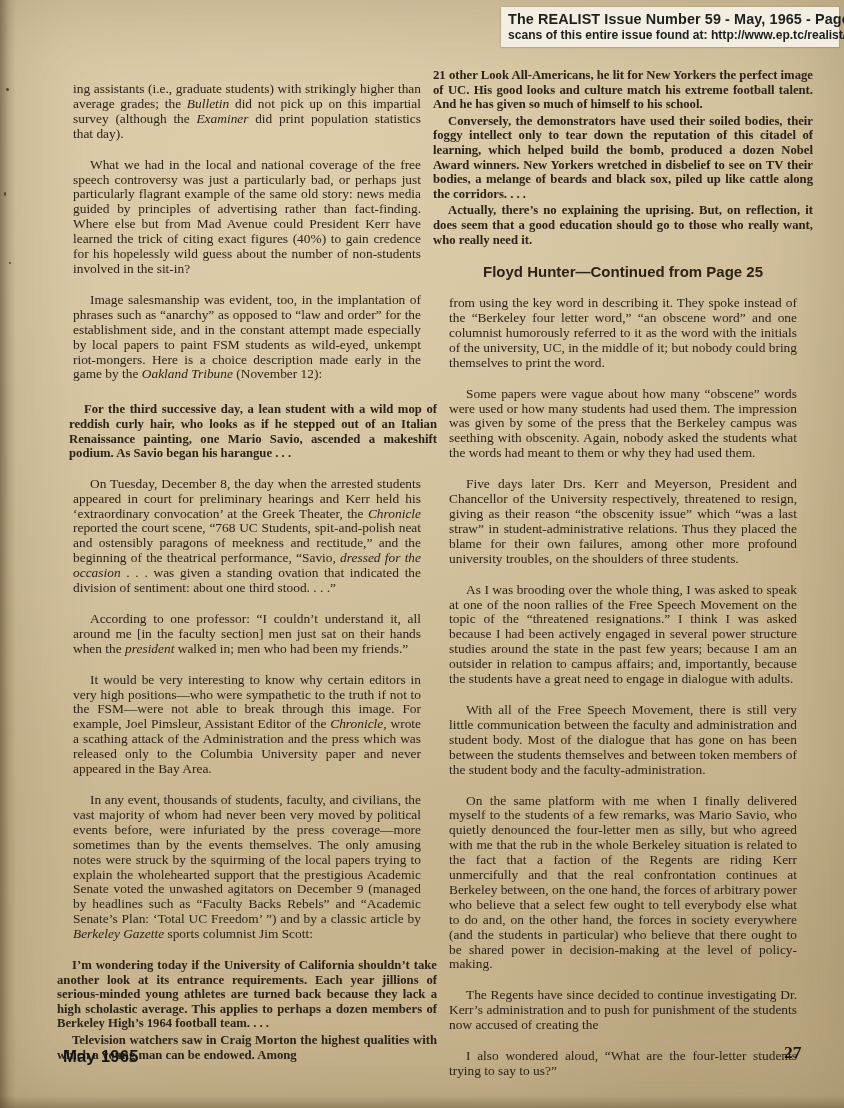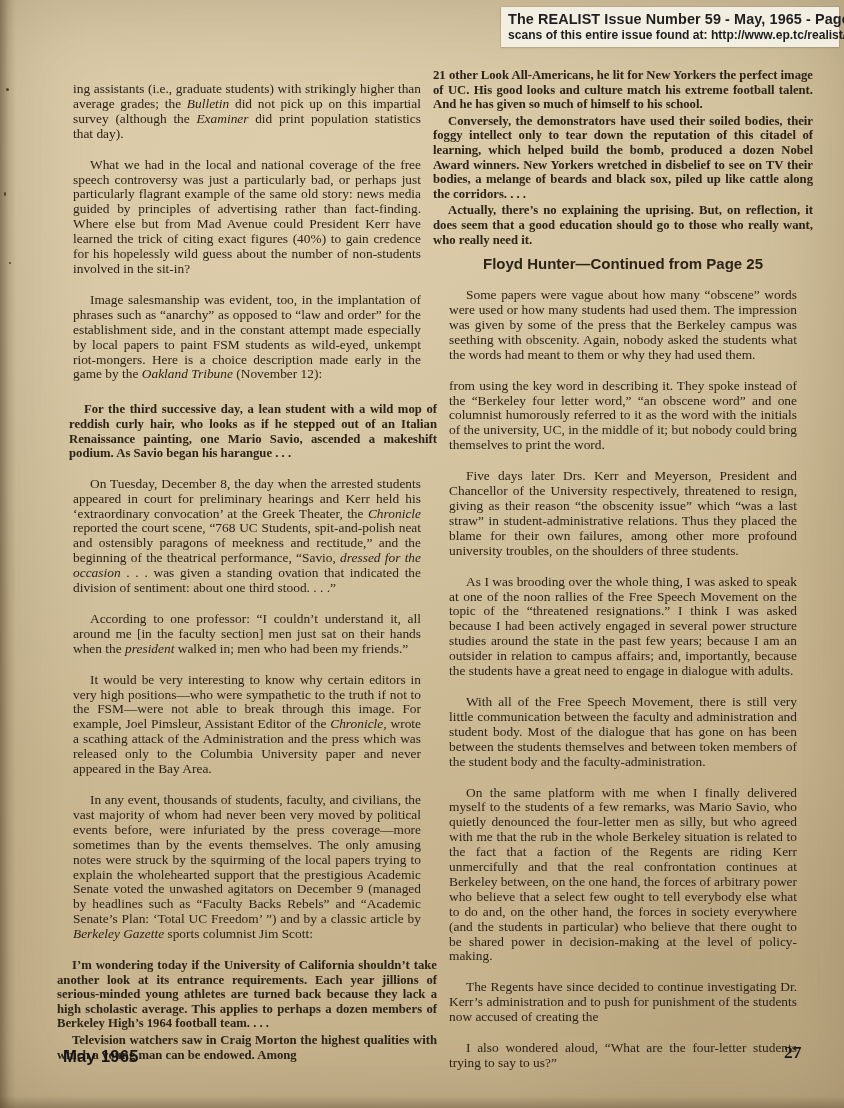--- a/index.html
+++ b/index.html
@@ -45,21 +45,21 @@
   .col-right{left:433px;}
 
   .col p{margin:16px;}
   p.ind{text-indent:17px;}
   p.quote{font-weight:bold;font-size:12.7px;line-height:14.6px;margin:20px 0 3px 12px;}
   p.quote.ind{text-indent:15px;}
   p.quoteflush{font-weight:bold;font-size:12.7px;line-height:14.6px;margin:2px 0 2px 0;}
   p.quoteflush.ind{text-indent:15px;}
   p.heading{font-family:"Liberation Sans","DejaVu Sans",sans-serif;
     font-weight:bold;font-size:15px;line-height:17px;text-align:center;
-    text-indent:0;margin:8px 0 4px;}
+    text-indent:0;margin:16px 0 4px;}
   .it{font-style:italic;}
 
   .footer-date{position:absolute;left:63px;top:1047px;
     font-family:"Liberation Sans","DejaVu Sans",sans-serif;
     font-weight:bold;font-size:16.5px;letter-spacing:.3px;color:#141414;}
   .footer-page{position:absolute;left:784px;top:1042px;
     font-weight:bold;font-size:17.5px;color:#191919;}
 
   .archive{position:absolute;left:8px;top:1112px;
     font-family:"Liberation Sans","DejaVu Sans",sans-serif;color:#3c3c3c;}
@@ -94,22 +94,22 @@
       <p class="p ind"><span>It would be very interesting to know why certain editors in very high positions—who were sympathetic to the truth if not to the FSM—were not able to break through this image. For example, Joel Pimsleur, Assistant Editor of the </span><span class="it">Chronicle,</span><span> wrote a scathing attack of the Administration and the press which was released only to the Columbia University paper and never appeared in the Bay Area.</span></p>
       <p class="p ind"><span>In any event, thousands of students, faculty, and civilians, the vast majority of whom had never been very moved by political events before, were infuriated by the press coverage—more sometimes than by the events themselves. The only amusing notes were struck by the squirming of the local papers trying to explain the wholehearted support that the prestigious Academic Senate voted the unwashed agitators on December 9 (managed by headlines such as “Faculty Backs Rebels” and “Academic Senate’s Plan: ‘Total UC Freedom’ ”) and by a classic article by </span><span class="it">Berkeley Gazette</span><span> sports columnist Jim Scott:</span></p>
       <p class="quoteflush ind"><span>I’m wondering today if the University of California shouldn’t take another look at its entrance requirements. Each year jillions of serious-minded young athletes are turned back because they lack a high scholastic average. This applies to perhaps a dozen members of Berkeley High’s 1964 football team. . . .</span></p>
       <p class="quoteflush ind"><span>Television watchers saw in Craig Morton the highest qualities with which a young man can be endowed. Among</span></p>
     </div>
   <div class="col col-right" id="col-right">
       <p class="quoteflush"><span>21 other Look All-Americans, he lit for New Yorkers the perfect image of UC. His good looks and culture match his extreme football talent. And he has given so much of himself to his school.</span></p>
       <p class="quoteflush ind"><span>Conversely, the demonstrators have used their soiled bodies, their foggy intellect only to tear down the reputation of this citadel of learning, which helped build the bomb, produced a dozen Nobel Award winners. New Yorkers wretched in disbelief to see on TV their bodies, a melange of beards and black sox, piled up like cattle along the corridors. . . .</span></p>
       <p class="quoteflush ind"><span>Actually, there’s no explaining the uprising. But, on reflection, it does seem that a good education should go to those who really want, who really need it.</span></p>
       <p class="heading"><span>Floyd Hunter—Continued from Page 25</span></p>
+      <p class="p"><span>from using the key word in describing it. They spoke instead of the “Berkeley four letter word,” “an obscene word” and one columnist humorously referred to it as the word with the initials of the university, UC, in the middle of it; but nobody could bring themselves to print the word.</span></p>
       <p class="p ind"><span>Some papers were vague about how many “obscene” words were used or how many students had used them. The impression was given by some of the press that the Berkeley campus was seething with obscenity. Again, nobody asked the students what the words had meant to them or why they had used them.</span></p>
-      <p class="p"><span>from using the key word in describing it. They spoke instead of the “Berkeley four letter word,” “an obscene word” and one columnist humorously referred to it as the word with the initials of the university, UC, in the middle of it; but nobody could bring themselves to print the word.</span></p>
       <p class="p ind"><span>Five days later Drs. Kerr and Meyerson, President and Chancellor of the University respectively, threatened to resign, giving as their reason “the obscenity issue” which “was a last straw” in student-administrative relations. Thus they placed the blame for their own failures, among other more profound university troubles, on the shoulders of three students.</span></p>
       <p class="p ind"><span>As I was brooding over the whole thing, I was asked to speak at one of the noon rallies of the Free Speech Movement on the topic of the “threatened resignations.” I think I was asked because I had been actively engaged in several power structure studies around the state in the past few years; because I am an outsider in relation to campus affairs; and, importantly, because the students have a great need to engage in dialogue with adults.</span></p>
       <p class="p ind"><span>With all of the Free Speech Movement, there is still very little communication between the faculty and administration and student body. Most of the dialogue that has gone on has been between the students themselves and between token members of the student body and the faculty-administration.</span></p>
       <p class="p ind"><span>On the same platform with me when I finally delivered myself to the students of a few remarks, was Mario Savio, who quietly denounced the four-letter men as silly, but who agreed with me that the rub in the whole Berkeley situation is related to the fact that a faction of the Regents are riding Kerr unmercifully and that the real confrontation continues at Berkeley between, on the one hand, the forces of arbitrary power who believe that a select few ought to tell everybody else what to do and, on the other hand, the forces in society everywhere (and the students in particular) who believe that there ought to be shared power in decision-making at the level of policy-making.</span></p>
       <p class="p ind"><span>The Regents have since decided to continue investigating Dr. Kerr’s administration and to push for punishment of the students now accused of creating the</span></p>
       <p class="p ind"><span>I also wondered aloud, “What are the four-letter students trying to say to us?”</span></p>
     </div>
 
   <div class="footer-date">May 1965</div>
   <div class="footer-page">27</div>

